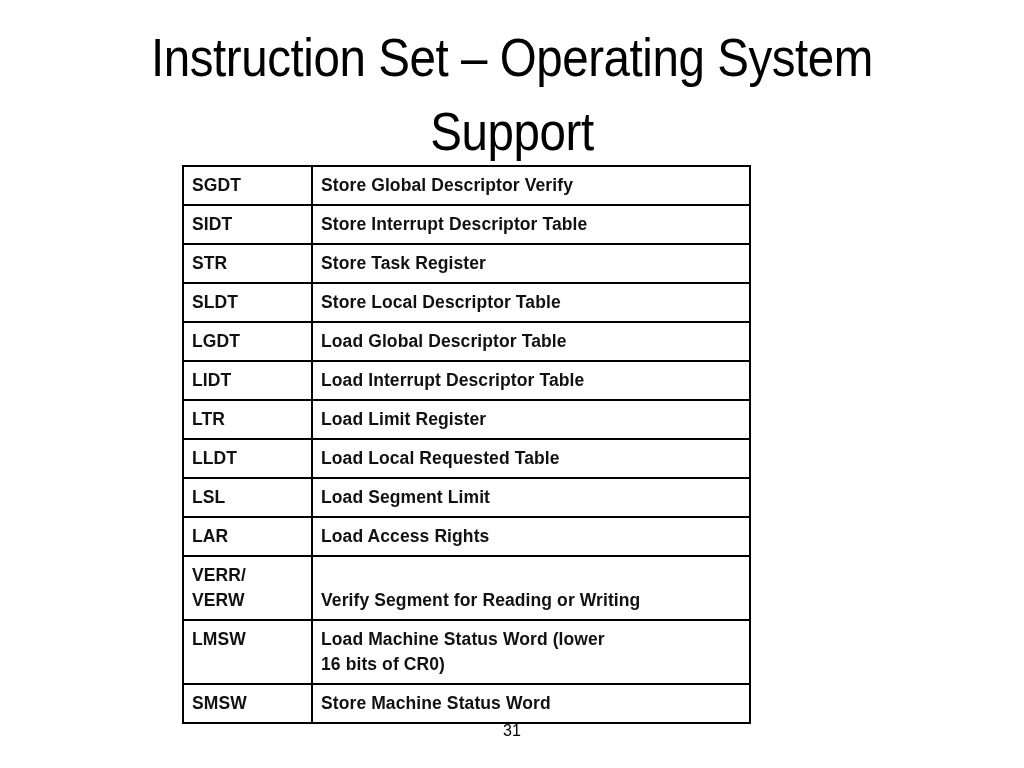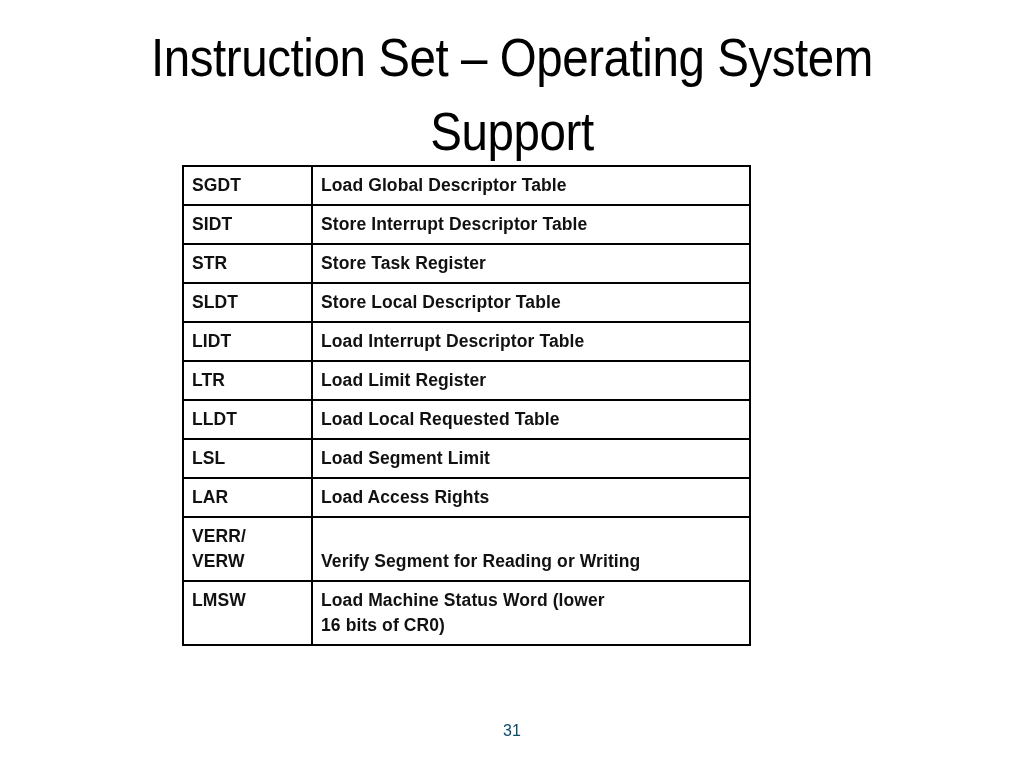--- a/index.html
+++ b/index.html
@@ -80,60 +80,68 @@
 
   
   #slide-number {
     position: absolute;
     left: 0;
     top: 722px;
     width: 1024px;
     text-align: center;
     font-family: "Liberation Sans", sans-serif;
     font-size: 16px;
-    color: #0c4a6e;
+    color: #000000;
   }
 </style>
 </head>
 <body>
 
 <div id="slide-title">Instruction Set – Operating System Support</div>
 
 <table id="instruction-table">
   <tbody>
       <tr class="row-single">
         <td class="col-mnemonic">
           <div class="cell-inner">SGDT</div>
         </td>
         <td class="col-desc">
+          <div class="cell-inner">Store Global Descriptor Verify</div>
+        </td>
+      </tr>
+      <tr class="row-single">
+        <td class="col-mnemonic">
+          <div class="cell-inner">SIDT</div>
+        </td>
+        <td class="col-desc">
+          <div class="cell-inner">Store Interrupt Descriptor Table</div>
+        </td>
+      </tr>
+      <tr class="row-single">
+        <td class="col-mnemonic">
+          <div class="cell-inner">STR</div>
+        </td>
+        <td class="col-desc">
+          <div class="cell-inner">Store Task Register</div>
+        </td>
+      </tr>
+      <tr class="row-single">
+        <td class="col-mnemonic">
+          <div class="cell-inner">SLDT</div>
+        </td>
+        <td class="col-desc">
+          <div class="cell-inner">Store Local Descriptor Table</div>
+        </td>
+      </tr>
+      <tr class="row-single">
+        <td class="col-mnemonic">
+          <div class="cell-inner">LGDT</div>
+        </td>
+        <td class="col-desc">
           <div class="cell-inner">Load Global Descriptor Table</div>
-        </td>
-      </tr>
-      <tr class="row-single">
-        <td class="col-mnemonic">
-          <div class="cell-inner">SIDT</div>
-        </td>
-        <td class="col-desc">
-          <div class="cell-inner">Store Interrupt Descriptor Table</div>
-        </td>
-      </tr>
-      <tr class="row-single">
-        <td class="col-mnemonic">
-          <div class="cell-inner">STR</div>
-        </td>
-        <td class="col-desc">
-          <div class="cell-inner">Store Task Register</div>
-        </td>
-      </tr>
-      <tr class="row-single">
-        <td class="col-mnemonic">
-          <div class="cell-inner">SLDT</div>
-        </td>
-        <td class="col-desc">
-          <div class="cell-inner">Store Local Descriptor Table</div>
         </td>
       </tr>
       <tr class="row-single">
         <td class="col-mnemonic">
           <div class="cell-inner">LIDT</div>
         </td>
         <td class="col-desc">
           <div class="cell-inner">Load Interrupt Descriptor Table</div>
         </td>
       </tr>
@@ -180,16 +188,24 @@
       </tr>
       <tr class="row-tall">
         <td class="col-mnemonic">
           <div class="cell-inner">LMSW</div>
         </td>
         <td class="col-desc">
           <div class="cell-inner">Load Machine Status Word (lower
 16 bits of CR0)</div>
         </td>
       </tr>
+      <tr class="row-single">
+        <td class="col-mnemonic">
+          <div class="cell-inner">SMSW</div>
+        </td>
+        <td class="col-desc">
+          <div class="cell-inner">Store Machine Status Word</div>
+        </td>
+      </tr>
     </tbody>
 </table>
 
 <div id="slide-number">31</div>
 
 </body></html>

